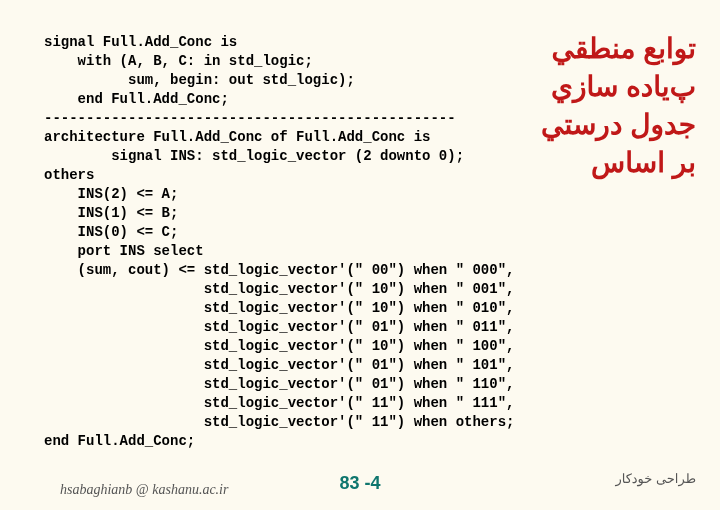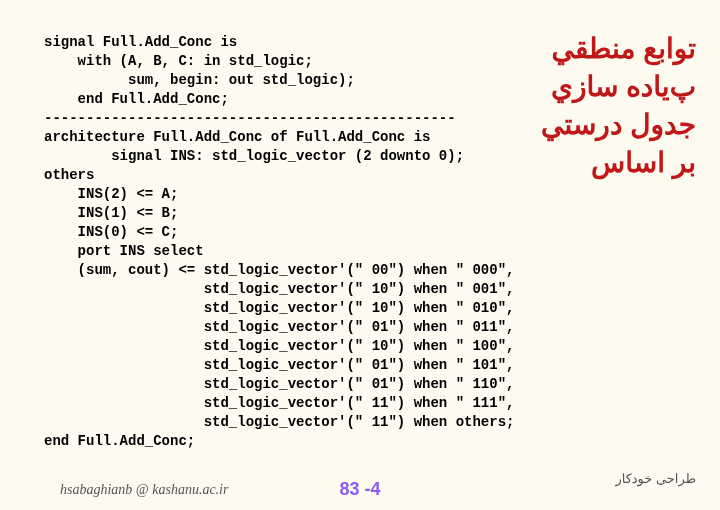--- a/index.html
+++ b/index.html
@@ -39,28 +39,28 @@
     bottom: 12px;
     left: 44px;
     font-family: "Times New Roman", serif;
     font-style: italic;
     font-size: 14px;
     color: #555;
     margin-left: 16px;
   }
   .footer-center {
     position: absolute;
-    bottom: 10px;
+    bottom: 16px;
     left: 0;
     width: 720px;
     text-align: center;
     font-family: "Arial", sans-serif;
     font-size: 18px;
     font-weight: bold;
-    color: #8b5cf6;
+    color: #0f766e;
   }
   .footer-right {
     position: absolute;
     bottom: 24px;
     right: 24px;
     font-family: "Tahoma", sans-serif;
     font-size: 13px;
     color: #555;
     direction: rtl;
   }

